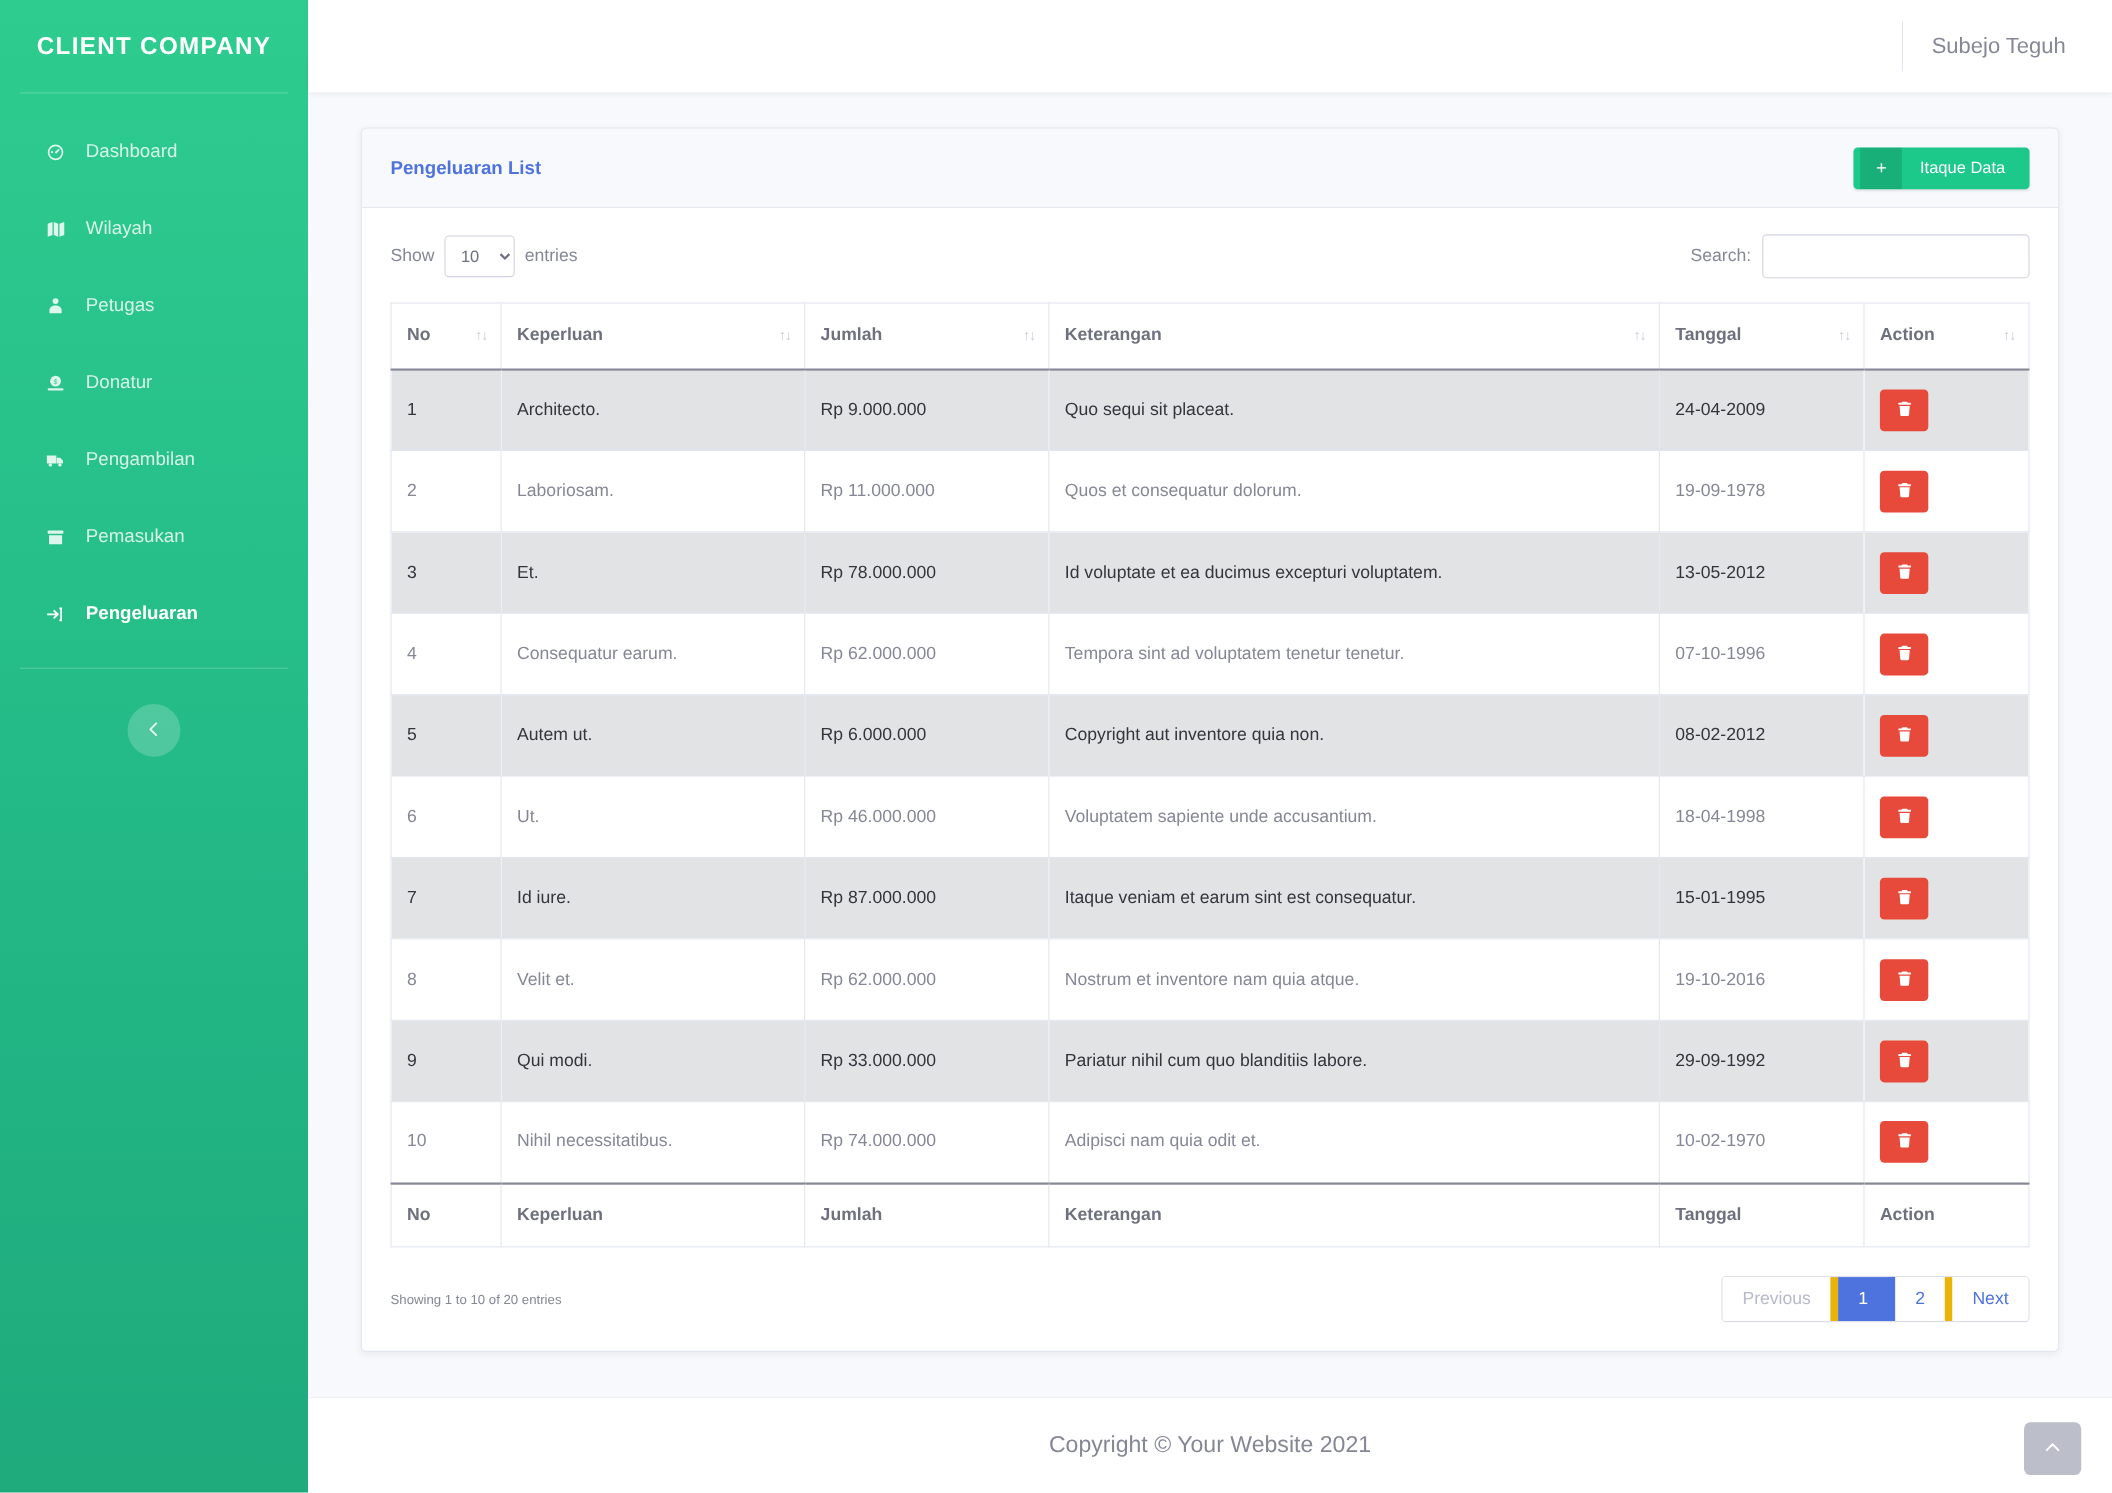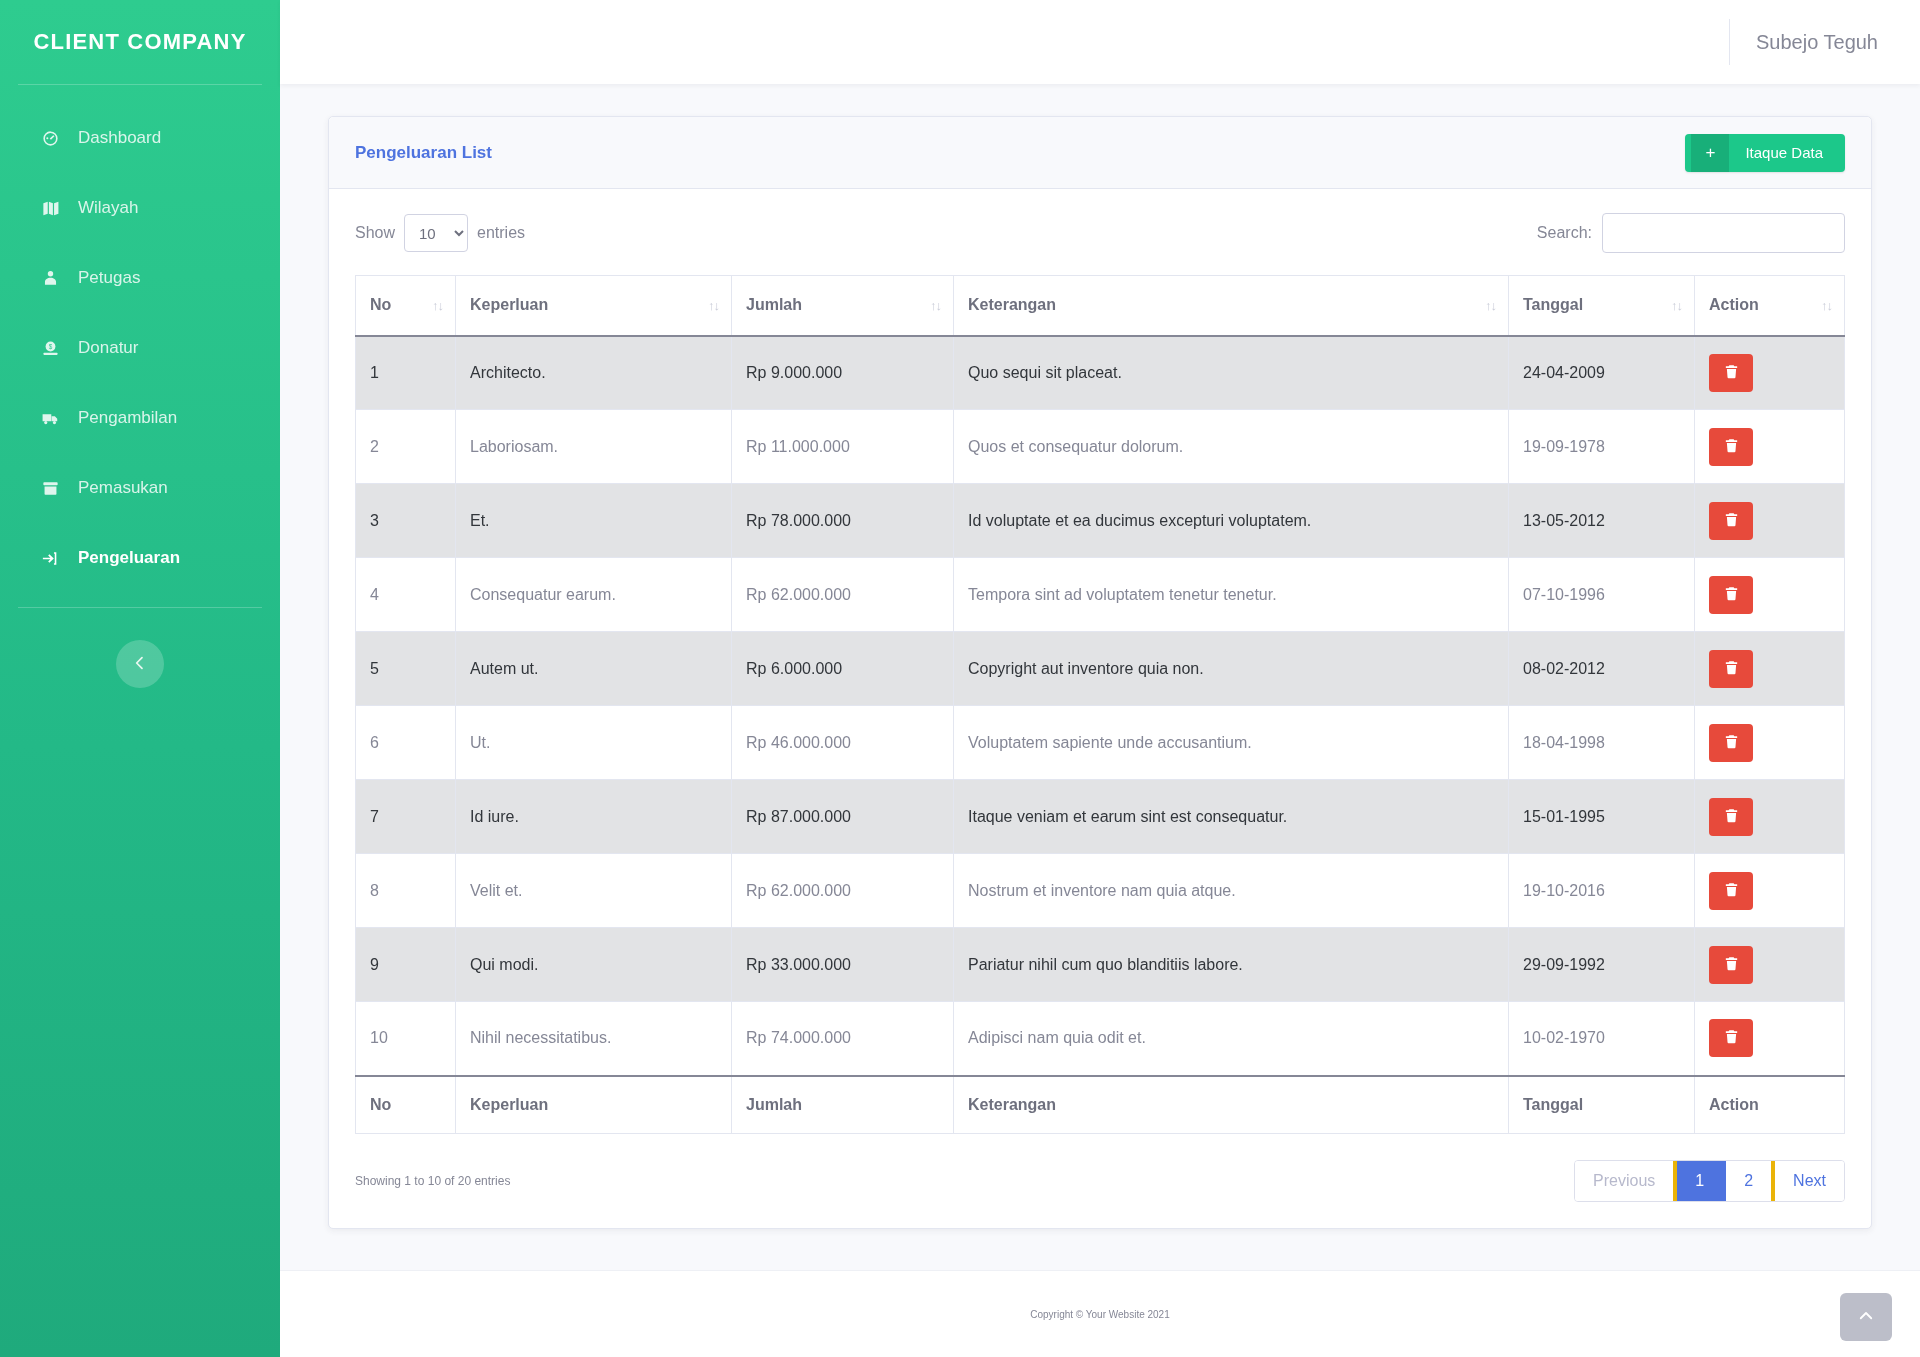--- a/index.html
+++ b/index.html
@@ -173,31 +173,31 @@
   }
 
   .dt-bottom {
     display: flex; align-items: center; justify-content: space-between;
     margin-top: 26px;
   }
   .dt-info { font-size: 12px; color: #858796; }
   .pager { display: flex; border: 1px solid #dddfeb; border-radius: 4px; overflow: hidden; }
   .pg {
     padding: 11px 18px; font-size: 16px; color: #4e73df;
-    background: #fff; border-right: 4px solid #eab308; cursor: pointer;
+    background: #fff; border-right: 7px solid #eab308; cursor: pointer;
     user-select: none;
   }
   .pg:last-child { border-right: none; }
   .pg.disabled { color: #b7b9cc; cursor: default; }
   .pg.active { background: #4e73df; color: #fff; border-right-color: #4e73df; }
 
   .footer {
     height: 87px; background: #ffffff;
     display: flex; align-items: center; justify-content: center;
-    font-size: 10px; color: #858796;
+    font-size: 21px; color: #858796;
     border-top: 1px solid #eef0f5;
     flex-shrink: 0; position: relative;
   }
   .scroll-top {
     position: absolute; right: 28px; top: 22px;
     width: 52px; height: 48px; border-radius: 6px;
     background: #bcbec9; border: none; cursor: pointer;
     display: flex; align-items: center; justify-content: center;
   }
 </style>

